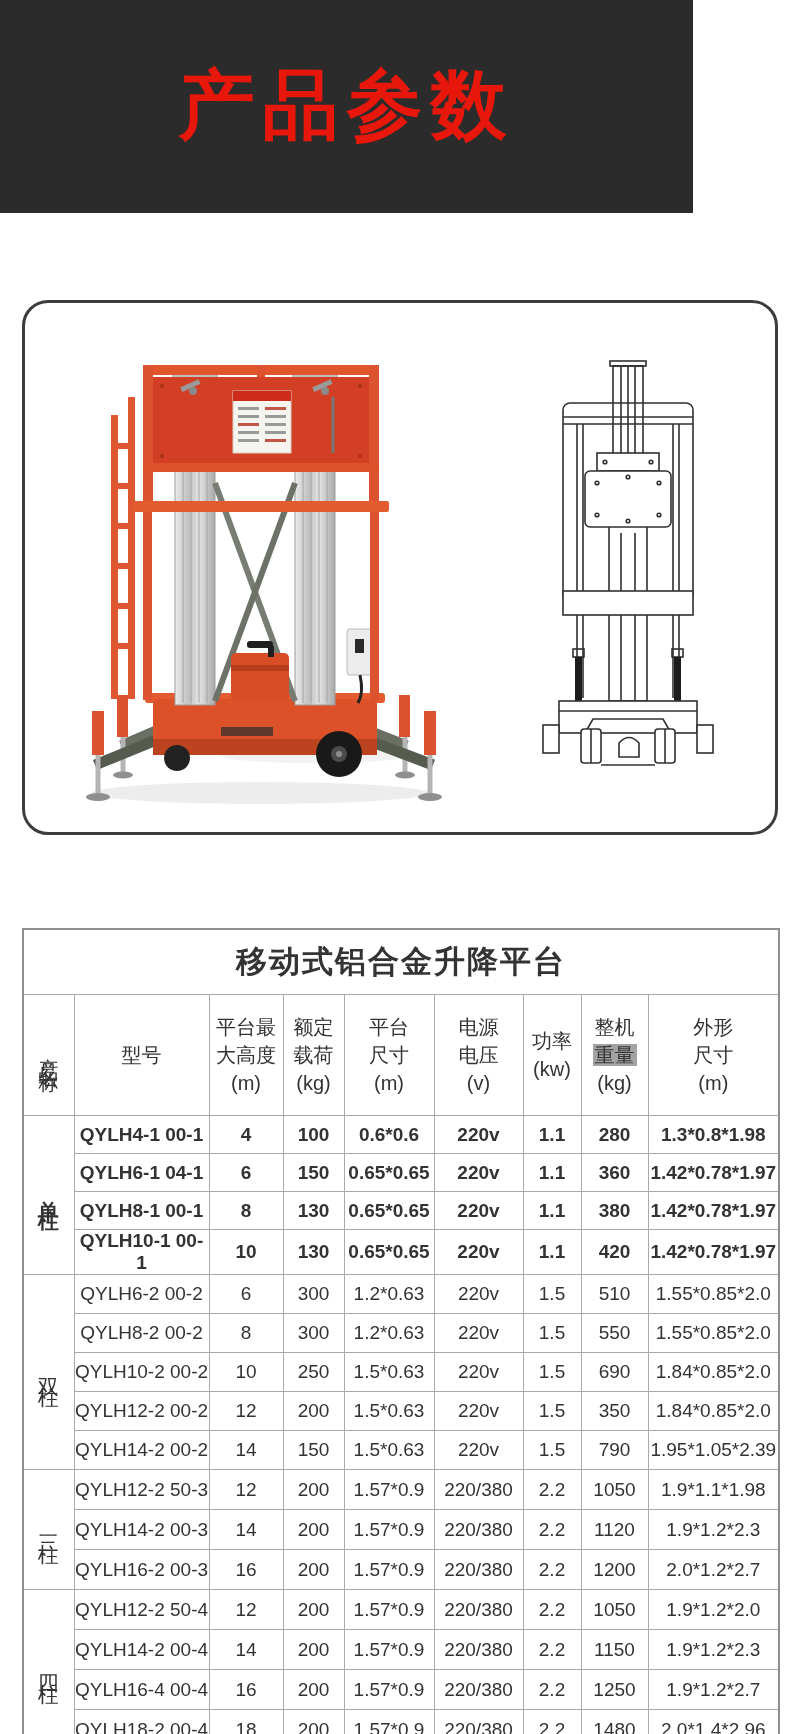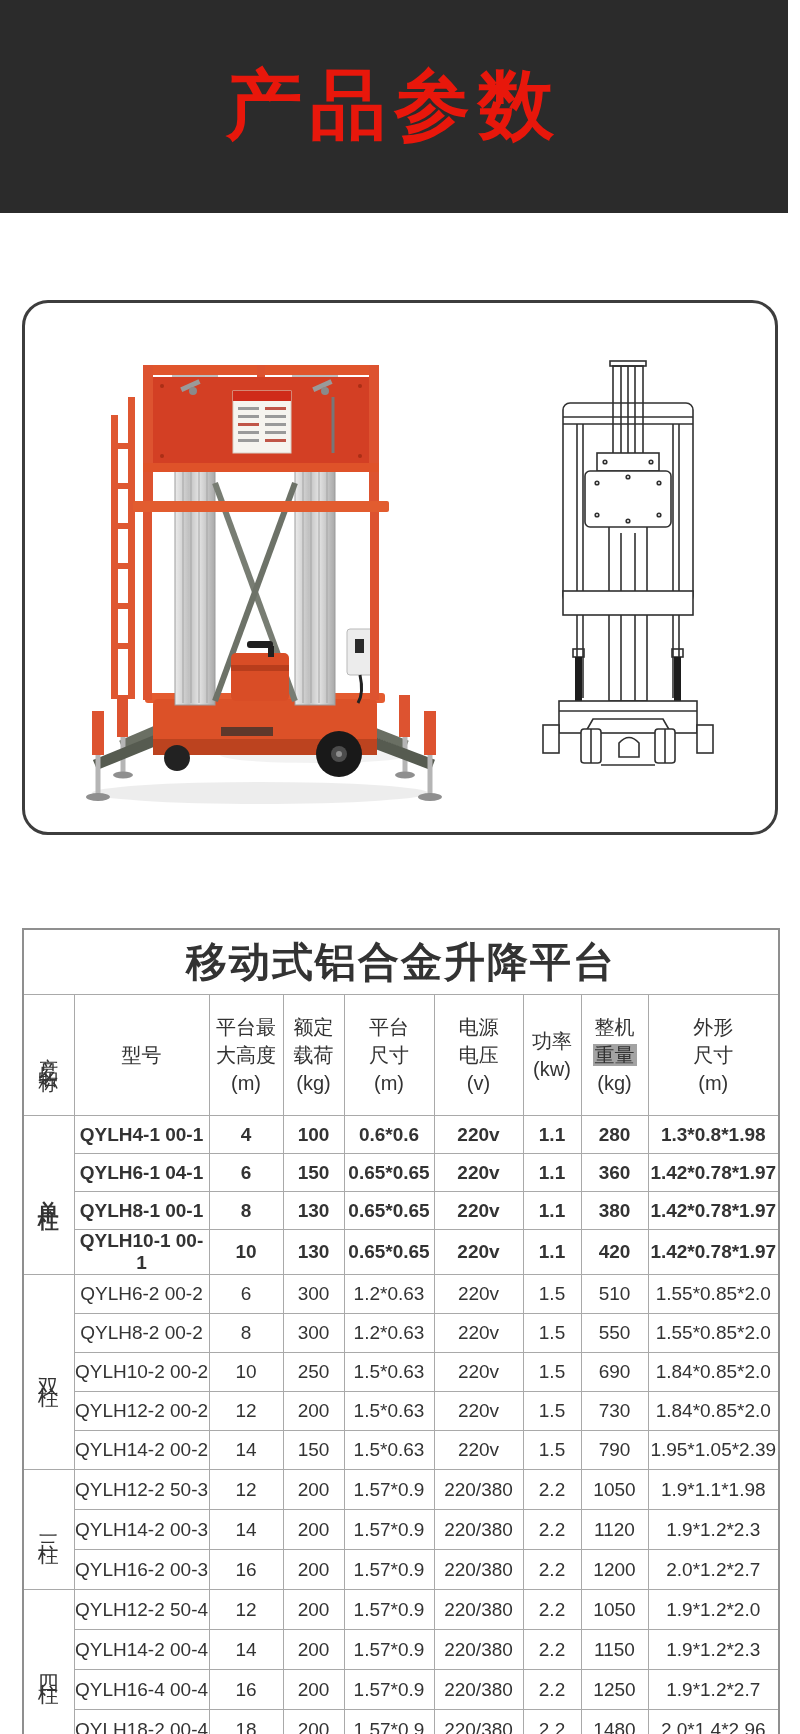--- a/index.html
+++ b/index.html
@@ -1,34 +1,34 @@
 <!DOCTYPE html>
 <html><head>
 <meta charset="utf-8">
 <style>
   html,body{margin:0;padding:0;}
   body{
     width:800px;height:1734px;position:relative;overflow:hidden;
     background:#ffffff;font-family:"Liberation Sans","DejaVu Sans",sans-serif;color:#333;
   }
   
-  .hero{position:absolute;top:0;left:0;width:788px;height:213px;background:#2b2b2b;
+  .hero{position:absolute;top:0;left:0;width:693px;height:213px;background:#2b2b2b;
         display:flex;align-items:center;justify-content:center;}
   .hero h1{margin:0;font-size:76px;font-weight:900;color:#e8170b;letter-spacing:8px;}
   
   .panel{position:absolute;top:300px;left:22px;width:756px;height:535px;box-sizing:border-box;
          border:3px solid #3d3d3d;border-radius:26px;background:#fff;overflow:hidden;}
   .panel svg{display:block;}
   
   .spec{position:absolute;top:928px;left:22px;width:756px;}
   table{border-collapse:collapse;width:756px;table-layout:fixed;}
   td,th{border:1.5px solid #a9a9a9;text-align:center;vertical-align:middle;
         color:#333;padding:0;overflow:hidden;}
   table{border:2px solid #8f8f8f;}
-  .t-title{height:64px;font-size:41px;font-weight:bold;letter-spacing:2px;}
+  .t-title{height:64px;font-size:31px;font-weight:bold;letter-spacing:2px;}
   .t-head td{height:120px;font-size:20px;line-height:28px;}
   .vtext{writing-mode:vertical-rl;text-orientation:upright;letter-spacing:5px;
          display:inline-block;font-size:20px;line-height:1;}
   .gl .vtext{font-size:21px;letter-spacing:9px;}
   .g1 td{height:37px;font-size:19px;font-weight:bold;}
   .g2 td{height:38px;font-size:19px;}
   .g3 td{height:39px;font-size:19px;}
   .g4 td{height:39px;font-size:19px;margin-top:13px;}
   .hilite{background:#a3a3a3;padding:0 2px;}
 </style>
@@ -333,21 +333,21 @@
       <td>690</td>
       <td>1.84*0.85*2.0</td>
     </tr>
     <tr class="g2">
       <td>QYLH12-2 00-2</td>
       <td>12</td>
       <td>200</td>
       <td>1.5*0.63</td>
       <td>220v</td>
       <td>1.5</td>
-      <td>730</td>
+      <td>350</td>
       <td>1.84*0.85*2.0</td>
     </tr>
     <tr class="g2">
       <td>QYLH14-2 00-2</td>
       <td>14</td>
       <td>150</td>
       <td>1.5*0.63</td>
       <td>220v</td>
       <td>1.5</td>
       <td>790</td>

